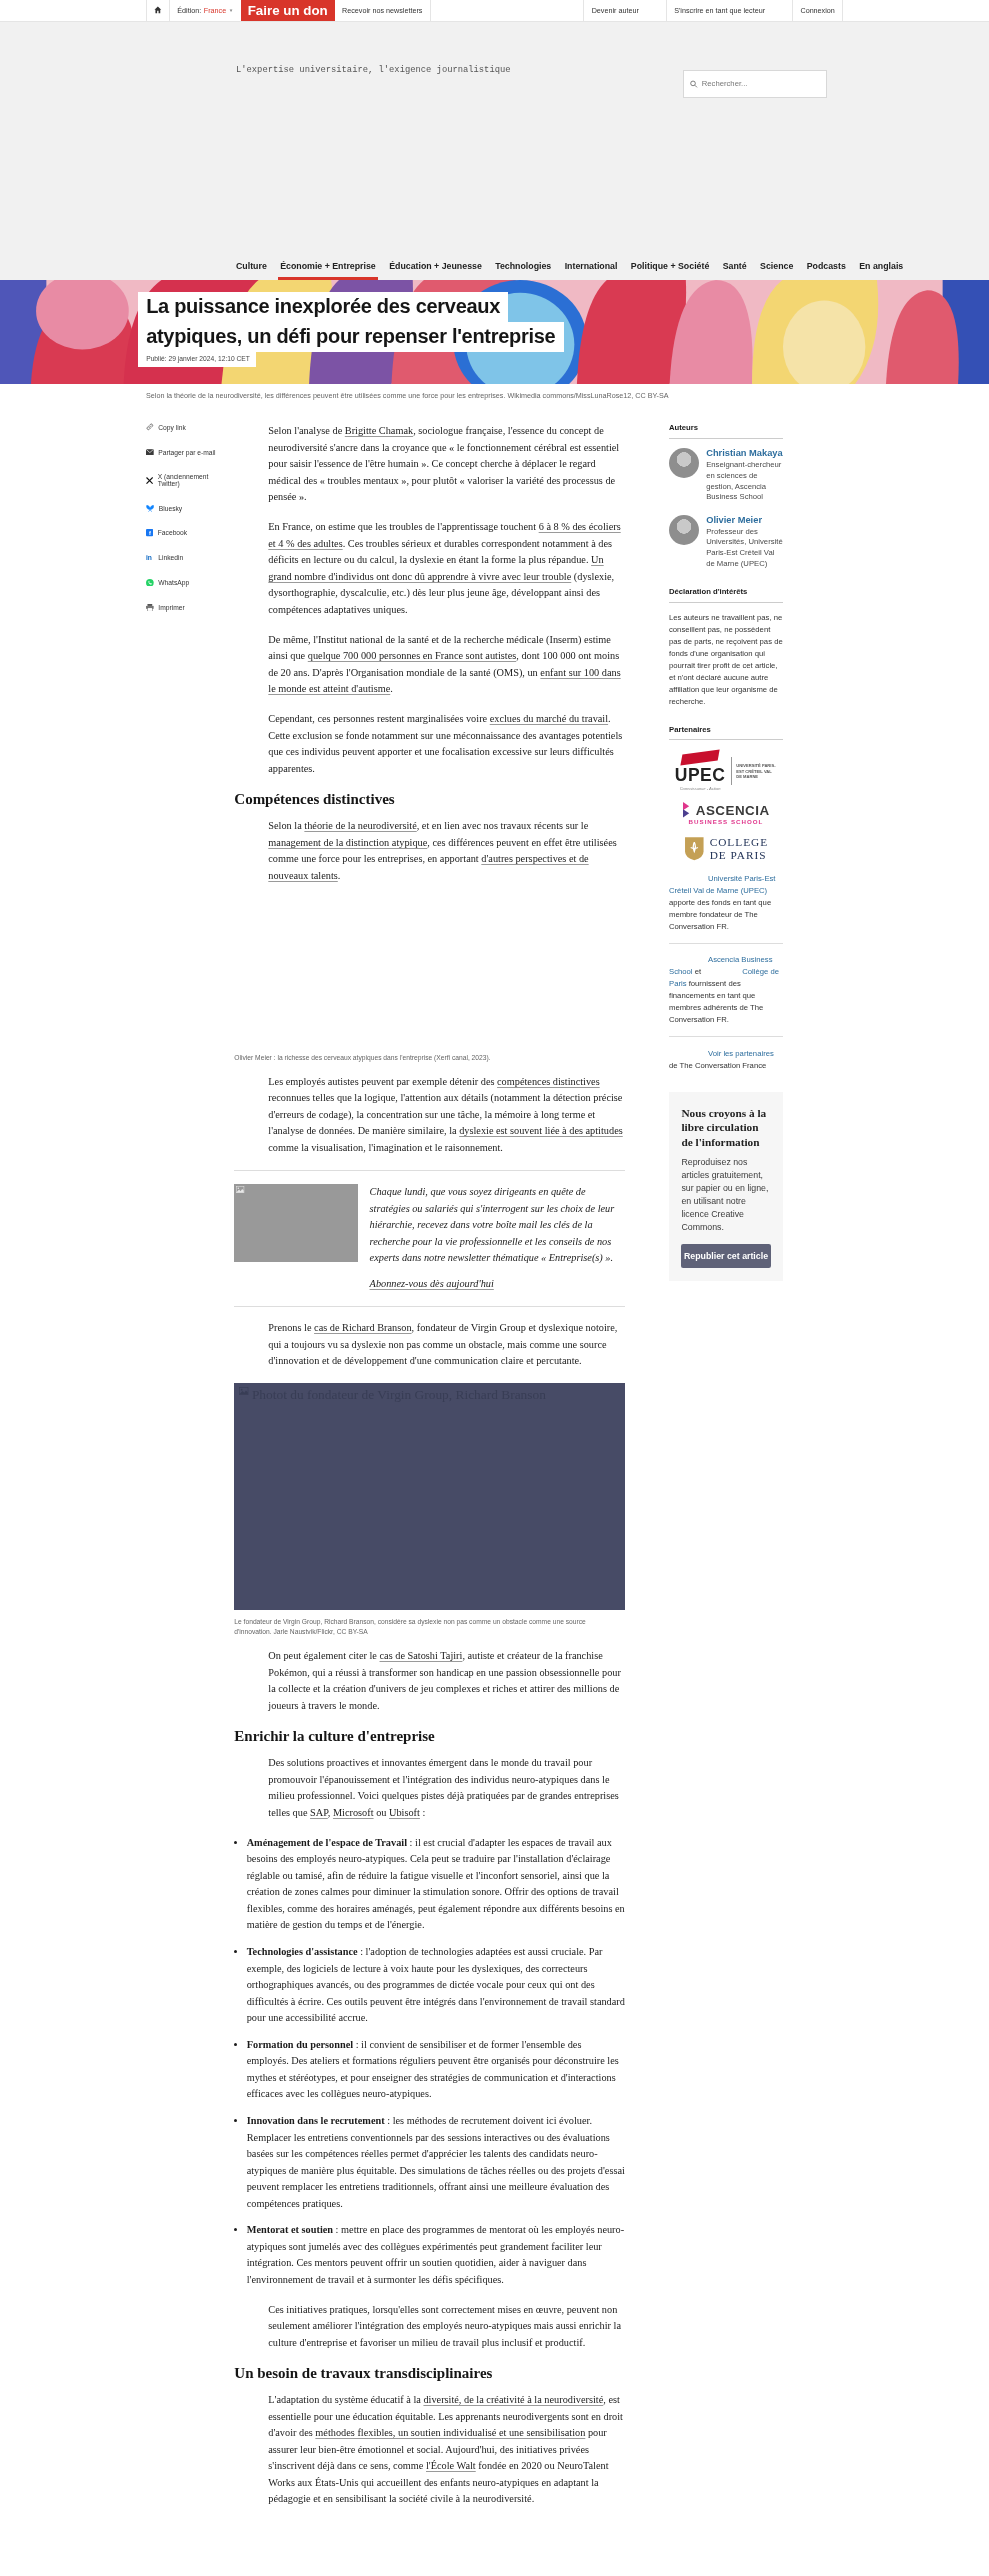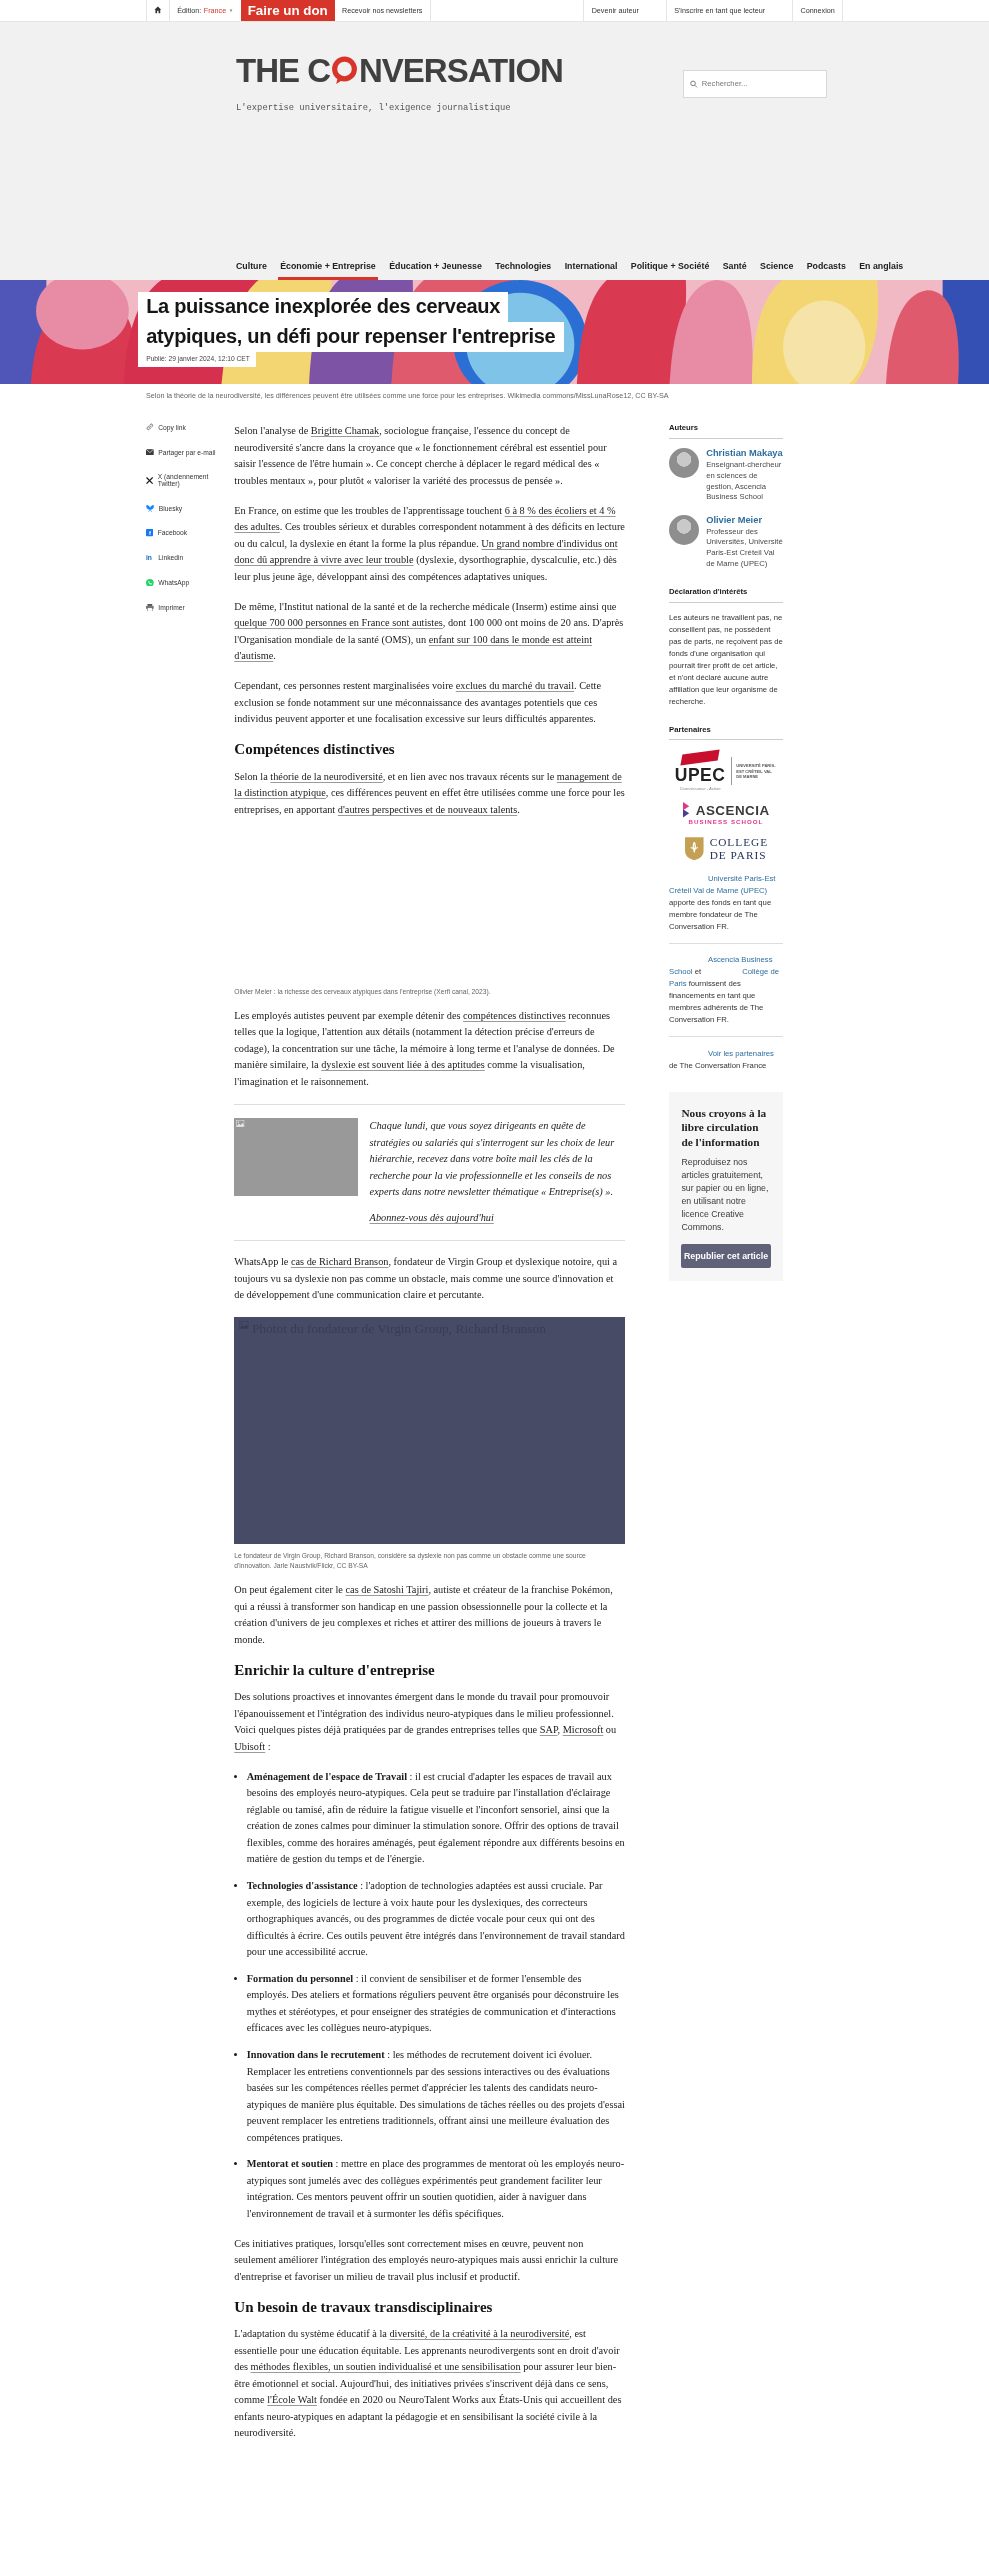--- a/index.html
+++ b/index.html
@@ -50,21 +50,21 @@
   .article-grid { display:grid; grid-template-columns:77px 402px 158px; column-gap:0; }
   .col-main { margin-left:11.3px; }
   .col-side { margin-left:44px; }
 
   
   .share-item { display:flex; align-items:center; gap:4.6px; font-size:6.7px; color:#333; margin-bottom:17.5px; cursor:pointer; }
   .share-item svg, .share-item .glyph { flex:0 0 auto; }
 
   
   .col-main { font-family:"Liberation Serif","DejaVu Serif",serif; font-size:10.3px; line-height:16.5px; color:#1b1b1b; }
-  .col-main p.body-p { margin-bottom:13.4px; }
+  .col-main p.body-p { margin-bottom:13.4px;margin-left:34px; }
   .rich a { color:inherit; text-decoration:underline; text-decoration-color:#9a9a9a; text-underline-offset:1.5px; }
   .col-main h2 { font-size:15px; font-weight:bold; margin:4.1px 0 11.3px 0; color:#151515; }
   .embed-blank { width:100%; }
   .embed-caption { font-family:"Liberation Sans","DejaVu Sans",sans-serif; font-size:6.7px; color:#646464; line-height:9.8px; margin-bottom:11.3px; }
   .hr { border:none; border-top:0.5px solid #ddd; margin:3.1px 0 13.4px 0; }
   .promo { display:flex; gap:11.3px; margin-bottom:13.4px; }
   .promo-img { width:124px; height:78px; background:#999; flex:0 0 auto; position:relative; }
   .promo-img svg { position:absolute; top:2.1px; left:2.1px; }
   .promo-text { font-style:italic; font-size:10.3px; line-height:16.5px; }
   .promo-text .sub-link { display:inline-block; margin-top:9.3px; }
@@ -130,28 +130,20 @@
       <div class="tb-item">Devenir auteur</div>
       <div class="tb-item">S'inscrire en tant que lecteur</div>
       <div class="tb-item">Connexion</div>
     </div>
   </div>
 </div>
 
 <div class="masthead">
   <div class="container" style="height:100%;">
     <div class="logo-block">
-      <div class="logo-line">
-        <span>THE C</span>
-        <svg width="27" height="29" viewBox="0 0 52 56">
-          <circle cx="26" cy="25" r="19" fill="none" stroke="#d8352a" stroke-width="10"></circle>
-          <path d="M14 38 L10 54 L26 44 Z" fill="#d8352a"></path>
-        </svg>
-        <span>NVERSATION</span>
-      </div>
       <div class="tagline">L'expertise universitaire, l'exigence journalistique</div>
     </div>
     <div class="search-box">
       <svg width="8.2" height="8.2" viewBox="0 0 16 16">
           <circle cx="6.5" cy="6.5" r="5" fill="none" stroke="#555" stroke-width="1.6"></circle>
           <line x1="10.5" y1="10.5" x2="15" y2="15" stroke="#555" stroke-width="1.6"></line>
         </svg>
       <input type="text" placeholder="Rechercher..." style="">
     </div>
     <div class="mast-nav">
@@ -275,21 +267,21 @@
               <circle cx="4.5" cy="4.5" r="1.5" fill="#e8e8e8"></circle>
               <path d="M1 12 L6 7 L9 10 L12 6 L15 9 L15 13 L1 13 Z" fill="#e8e8e8"></path>
             </svg>
         </div>
         <div class="promo-text">
           <span>Chaque lundi, que vous soyez dirigeants en quête de stratégies ou salariés qui s'interrogent sur les choix de leur hiérarchie, recevez dans votre boîte mail les clés de la recherche pour la vie professionnelle et les conseils de nos experts dans notre newsletter thématique « Entreprise(s) ».</span><br>
           <span class="sub-link"><a href="#">Abonnez-vous dès aujourd'hui</a></span>
         </div>
       </div>
       <hr class="hr">
-      <p class="body-p rich"><span>WhatsApp le </span><a href="#">cas de Richard Branson</a><span>, fondateur de Virgin Group et dyslexique notoire, qui a toujours vu sa dyslexie non pas comme un obstacle, mais comme une source d'innovation et de développement d'une communication claire et percutante.</span></p>
+      <p class="body-p rich"><span>Prenons le </span><a href="#">cas de Richard Branson</a><span>, fondateur de Virgin Group et dyslexique notoire, qui a toujours vu sa dyslexie non pas comme un obstacle, mais comme une source d'innovation et de développement d'une communication claire et percutante.</span></p>
       <div class="video-dark">
         <div class="video-alt">
           <svg width="9.3" height="8.2" viewBox="0 0 16 14">
               <rect x="0.5" y="0.5" width="15" height="13" fill="none" stroke="#383d55"></rect>
               <circle cx="4.5" cy="4.5" r="1.5" fill="#383d55"></circle>
               <path d="M1 12 L6 7 L9 10 L12 6 L15 9 L15 13 L1 13 Z" fill="#383d55"></path>
             </svg>
           <span>Photot du fondateur de Virgin Group, Richard Branson</span>
         </div>
       </div>

